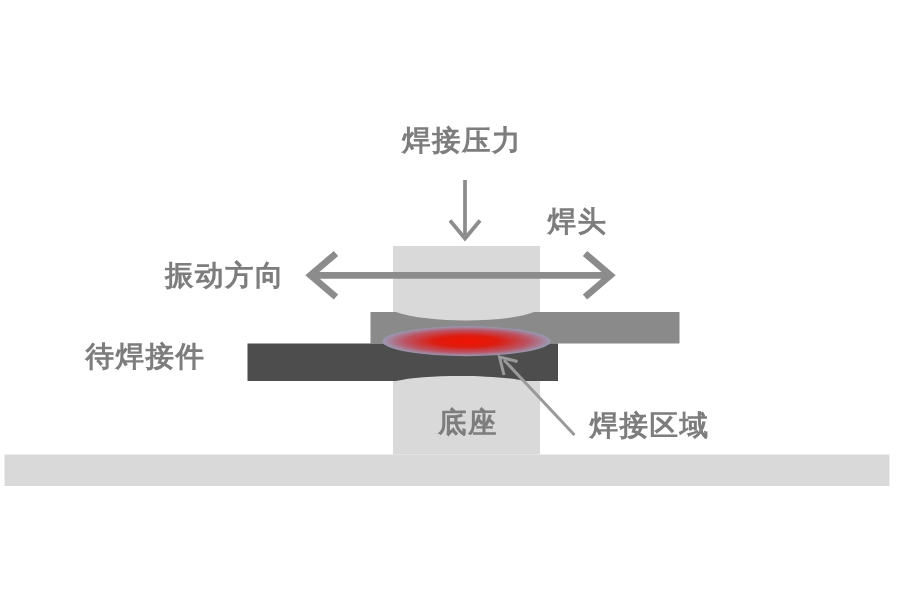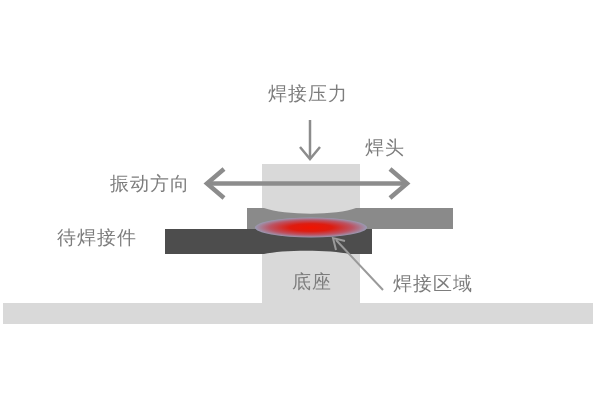--- a/index.html
+++ b/index.html
@@ -9,20 +9,21 @@
     width: 600px;
     height: 400px;
     overflow: hidden;
     font-family: "Liberation Sans", "DejaVu Sans", sans-serif;
   }
   .stage {
     position: relative;
     width: 512px;
     height: 400px;
     background: #ffffff;
+    font-weight: bold;
   }
   svg text {
     font-family: "Liberation Sans", "DejaVu Sans", sans-serif;
     font-size: 19px;
     letter-spacing: 1px;
   }
   .arrow-stroke { fill: none; stroke-linejoin: miter; stroke-linecap: butt; }
 </style>
 </head>
 <body>

